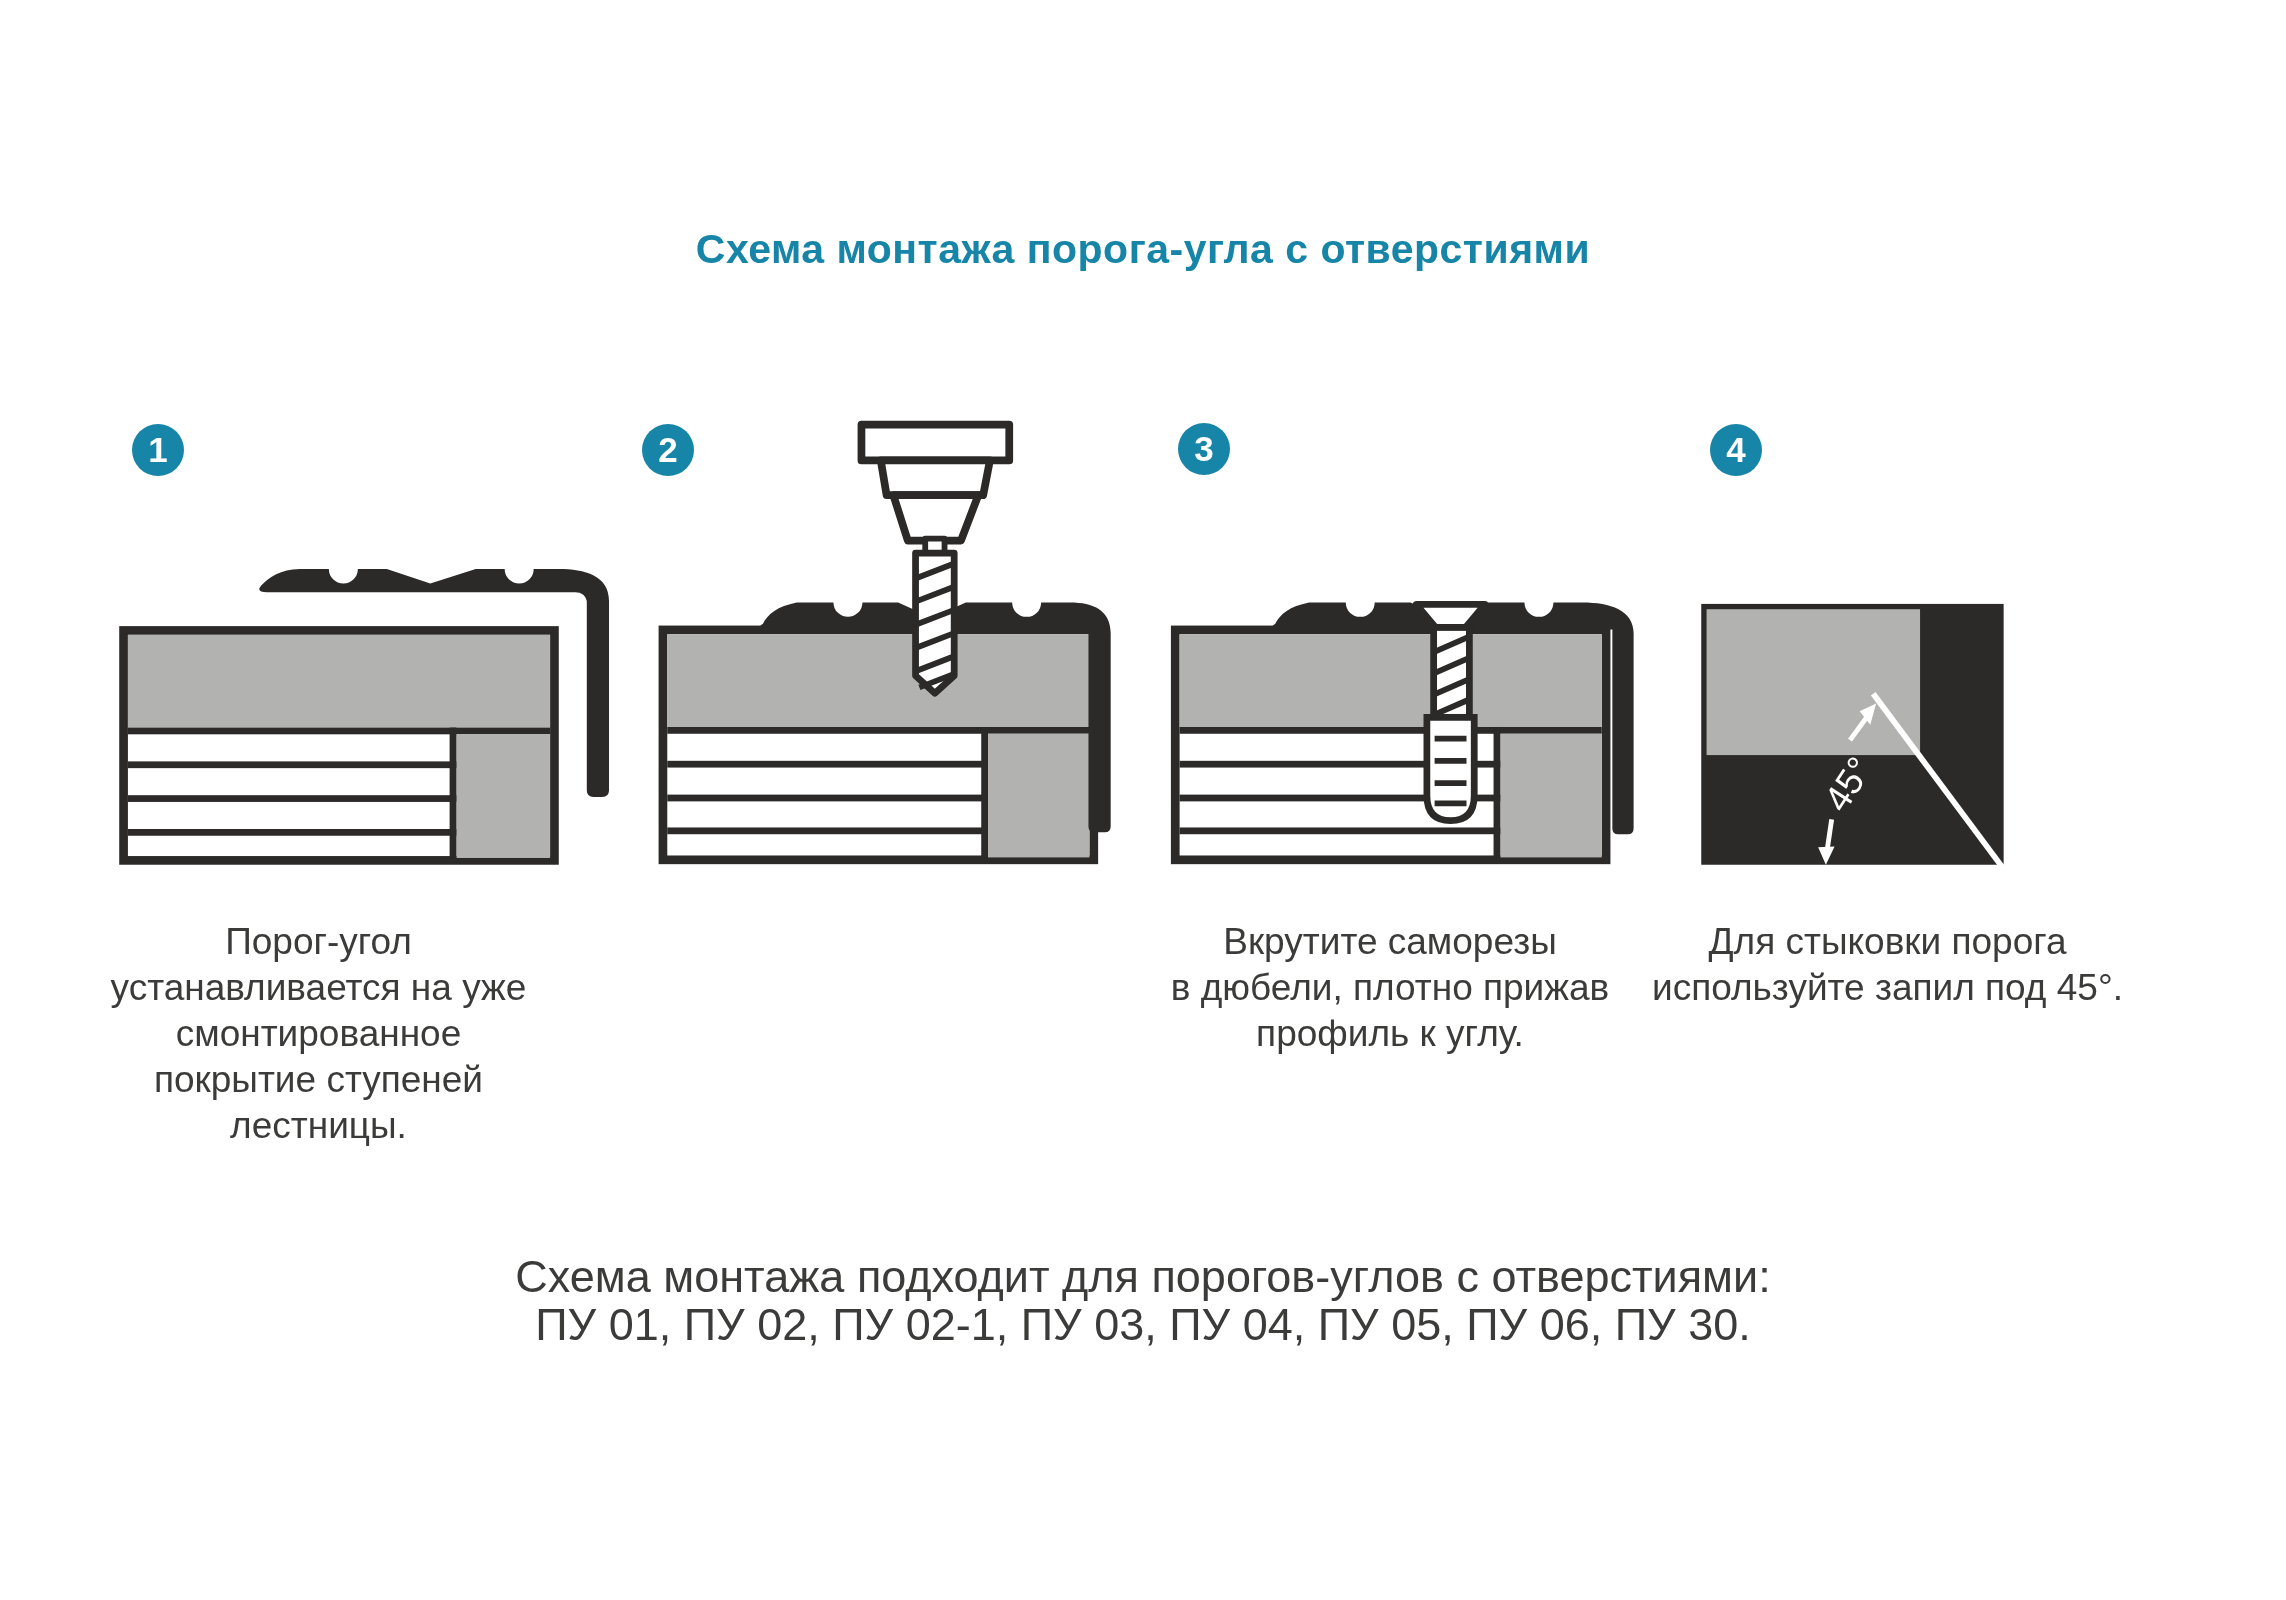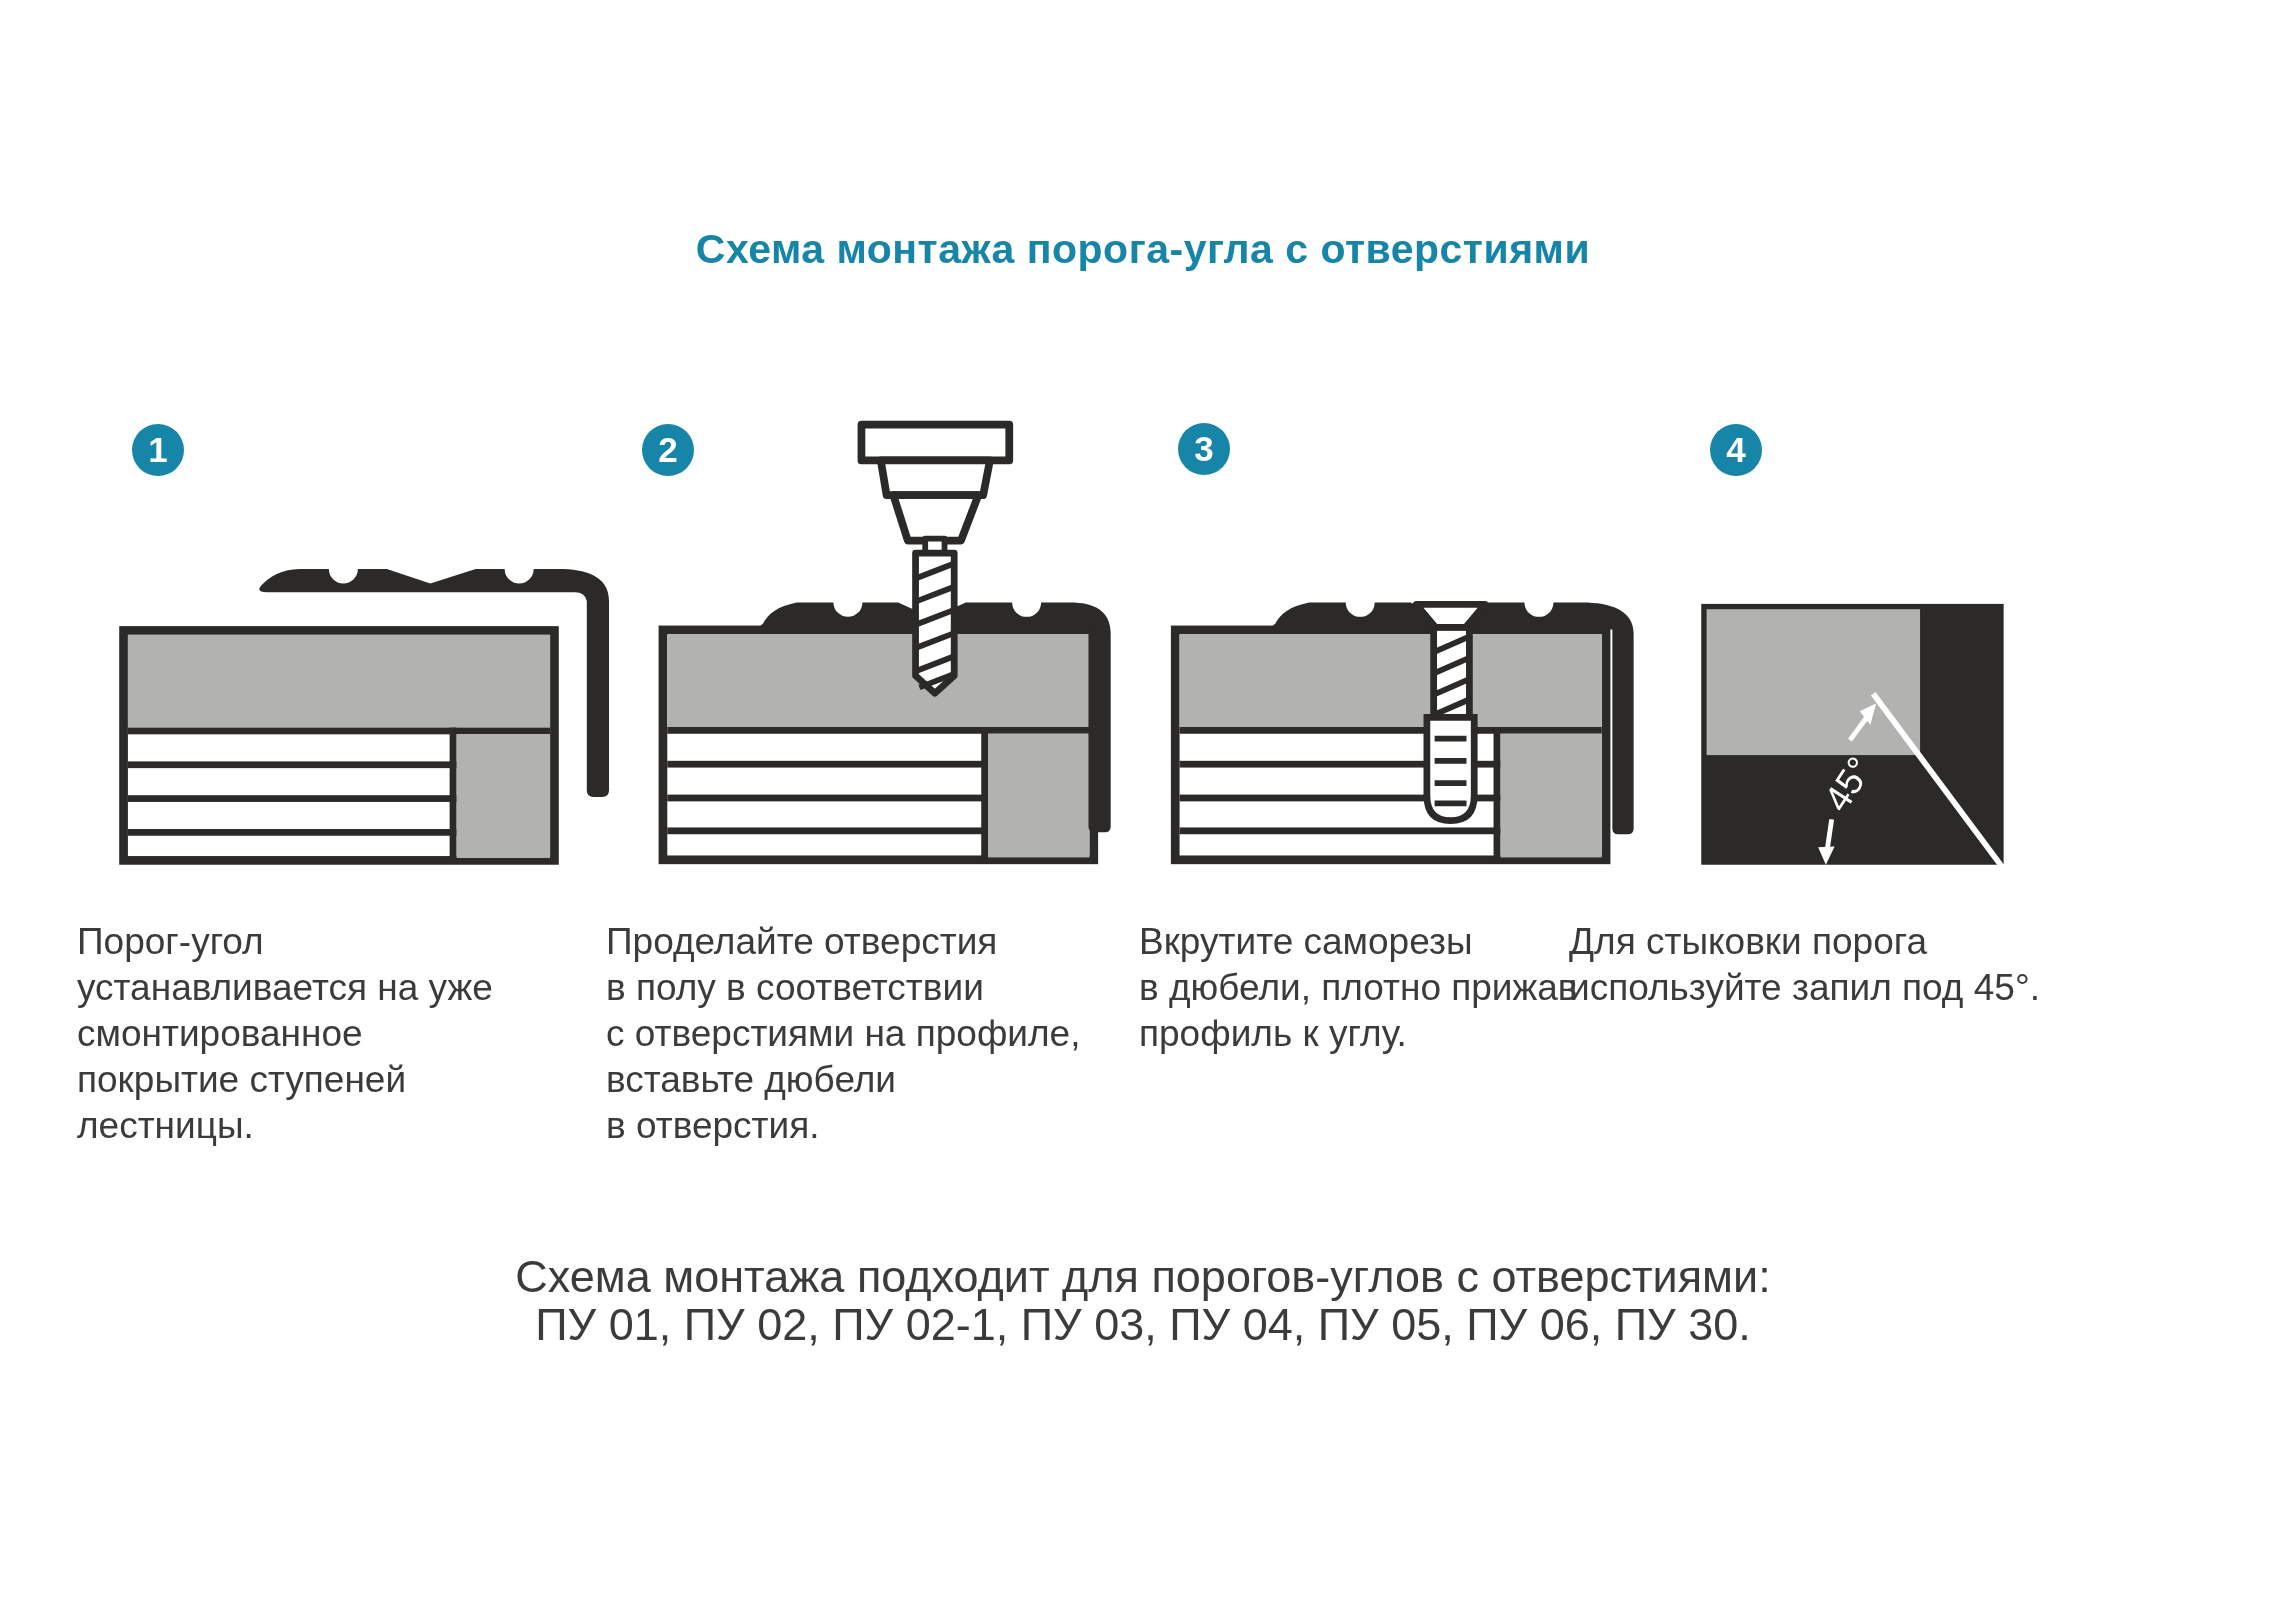--- a/index.html
+++ b/index.html
@@ -18,21 +18,21 @@
   }
   .badge{
     position:absolute;width:52px;height:52px;border-radius:50%;
     background:#1685a7;color:#ffffff;
     font-size:35px;font-weight:bold;line-height:52px;text-align:center;
   }
   .illus{position:absolute;}
   .caption{
     position:absolute;top:919px;
     font-size:37px;line-height:46px;color:#3b3b3a;
-    text-align:left;white-space:pre-line;
+    text-align:center;white-space:pre-line;
   }
   .cap1{left:77px;width:483px;}
   .cap2{left:606px;width:502px;}
   .cap3{left:1139px;width:502px;}
   .cap4{left:1569px;width:637px;}
   .footer{
     position:absolute;left:0;top:1253px;width:100%;
     font-size:45px;line-height:48px;color:#3b3b3a;
     text-align:center;white-space:pre-line;
   }
@@ -175,25 +175,20 @@
       <polygon points="151,335 143,317 160,316" stroke="none"></polygon>
     </g>
     <text class="angle" x="175" y="264" text-anchor="middle" transform="rotate(-57 175 252)">45°</text>
   </svg>
 
   <div class="caption cap1">Порог-угол
 устанавливается на уже
 смонтированное
 покрытие ступеней
 лестницы.</div>
-  <div class="caption cap2">Проделайте отверстия
-в полу в соответствии
-с отверстиями на профиле,
-вставьте дюбели
-в отверстия.</div>
   <div class="caption cap3">Вкрутите саморезы
 в дюбели, плотно прижав
 профиль к углу.</div>
   <div class="caption cap4">Для стыковки порога
 используйте запил под 45°.</div>
 
   <div class="footer">Схема монтажа подходит для порогов-углов с отверстиями:
 ПУ 01, ПУ 02, ПУ 02-1, ПУ 03, ПУ 04, ПУ 05, ПУ 06, ПУ 30.</div>
 
 </div>

